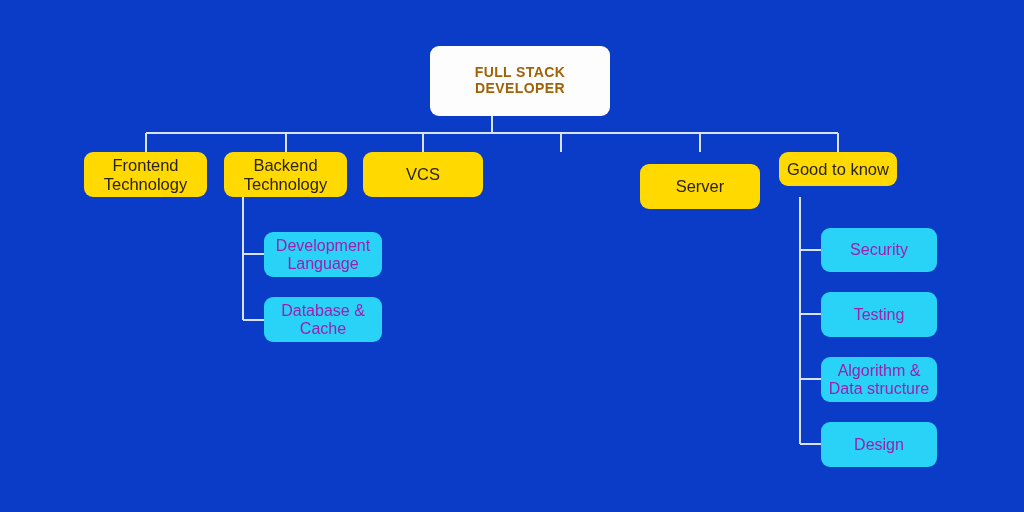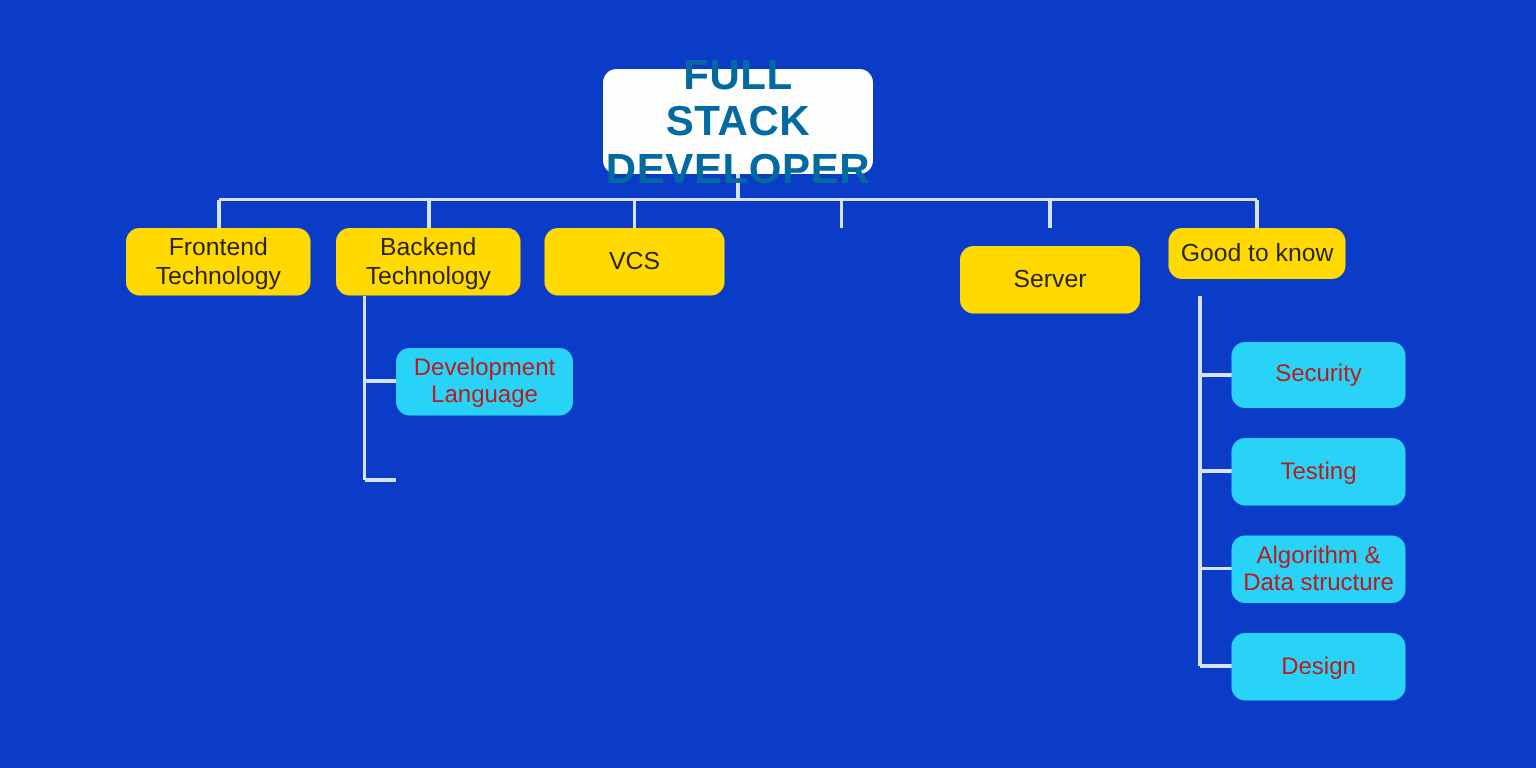--- a/index.html
+++ b/index.html
@@ -33,36 +33,37 @@
     box-sizing: border-box;
     display: flex;
     align-items: center;
     justify-content: center;
     text-align: center;
     line-height: 1.12;
     z-index: 2;
   }
   .node-root {
     background: #fdfdfd;
-    color: #0369a1;
+    color: #a16207;
     border-radius: 9px;
-    font-size: 28px;
+    font-size: 14px;
     font-weight: bold;
     letter-spacing: 0.4px;
+    margin-left: 28px;
   }
   .node-level1 {
     background: #ffd900;
     color: #2a2310;
     border-radius: 9px;
     font-size: 16.5px;
     font-weight: normal;
   }
   .node-level2 {
     background: #29d2f7;
-    color: #b91c1c;
+    color: #a21caf;
     border-radius: 9px;
     font-size: 16px;
     font-weight: normal;
   }
   .node-label {
     display: block;
     padding: 0 6px;
     white-space: pre-line;
   }
 </style>
@@ -120,20 +121,24 @@
 
   <div class="node node-level1" style="left:779px; top:152px; width:118px; height:34px;">
     <span class="node-label">Good to know</span>
   </div>
 
   <div class="node node-level2" style="left:264px; top:232px; width:118px; height:45px;">
     <span class="node-label">Development
 Language</span>
   </div>
 
+  <div class="node node-level2" style="left:264px; top:297px; width:118px; height:45px;">
+    <span class="node-label">Database &amp;
+Cache</span>
+  </div>
 
   <div class="node node-level2" style="left:821px; top:228px; width:116px; height:44px;">
     <span class="node-label">Security</span>
   </div>
 
   <div class="node node-level2" style="left:821px; top:292px; width:116px; height:45px;">
     <span class="node-label">Testing</span>
   </div>
 
   <div class="node node-level2" style="left:821px; top:357px; width:116px; height:45px;border-radius:9px;">

